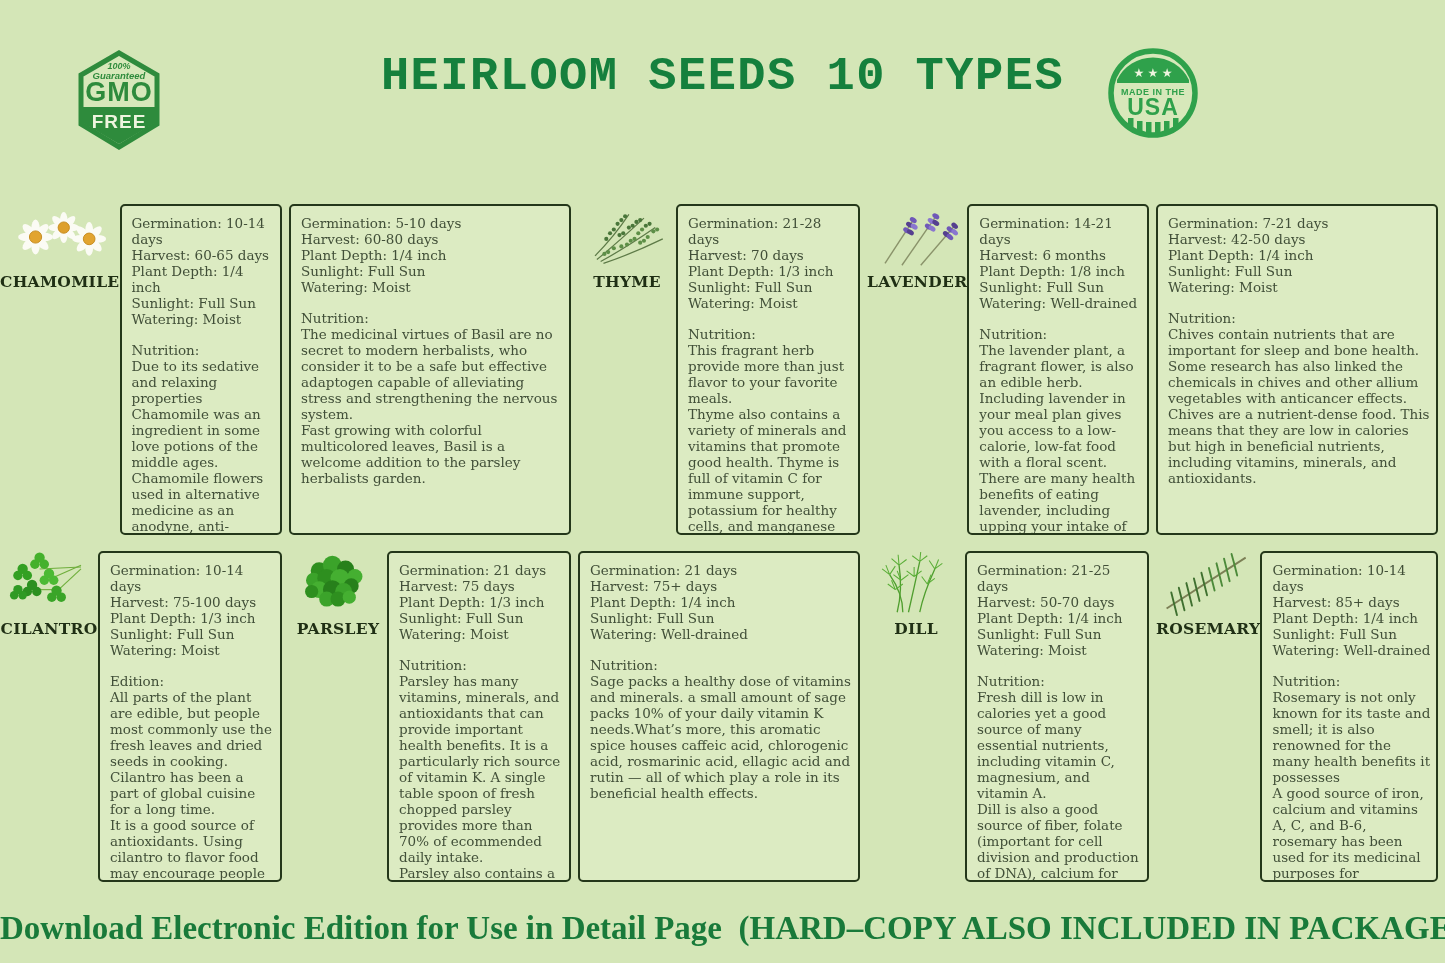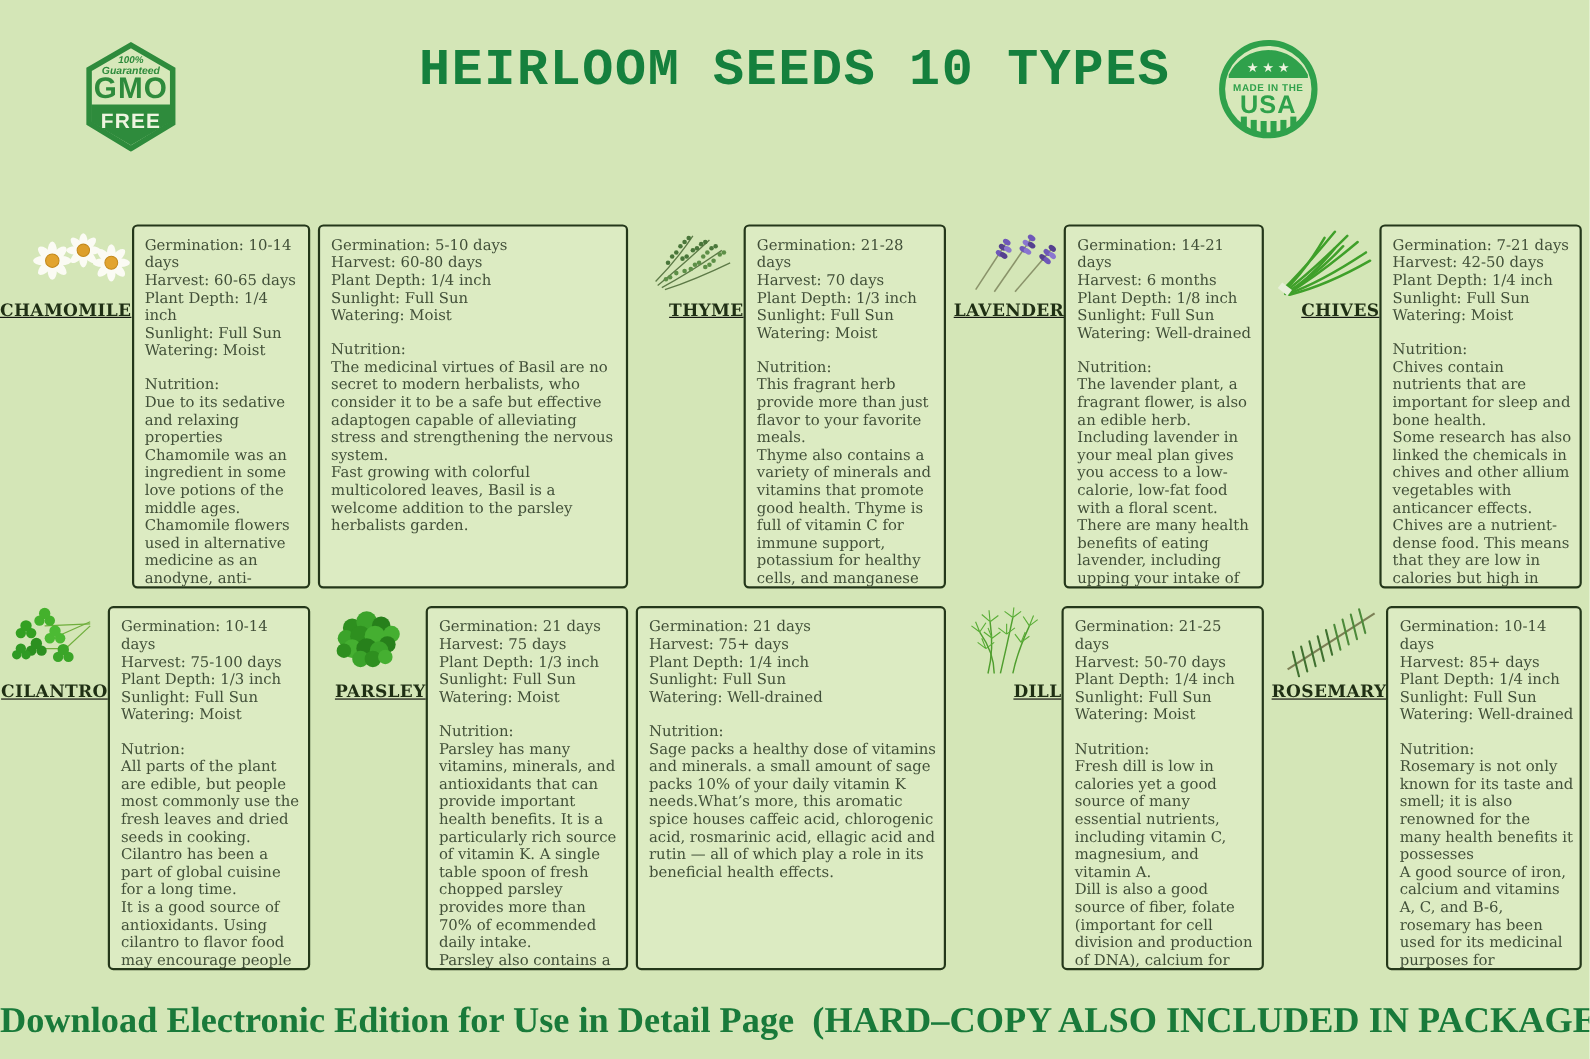--- a/index.html
+++ b/index.html
@@ -1,38 +1,38 @@
 <!DOCTYPE html>
 <html><head>
 <meta charset="utf-8">
 <style>
   html,body{margin:0;padding:0;}
   .page{
     position:relative;width:1445px;height:963px;overflow:hidden;
     background:#d4e6b7;font-family:"DejaVu Serif", serif;
   }
   
-  .header{position:absolute;top:0;left:0;width:1258px;height:195px;}
+  .header{position:absolute;top:12px;left:0;width:1258px;height:195px;}
   .titles{
     position:absolute;left:0;top:34px;width:1445px;text-align:center;
     font-family:Liberation Mono, monospace;font-weight:bold;color:#15803d;
     font-size:47px;line-height:62px;letter-spacing:1.5px;
   }
   .badge{position:absolute;}
   .gmo{left:76px;top:38px;}
   .usa{right:58px;top:34px;}
   
   .grid{
     position:absolute;top:195px;left:0;width:1445px;height:695px;
     display:grid;grid-template-columns:repeat(5,289px);grid-auto-rows:347px;
   }
   .cell{display:flex;}
   .side{
-    flex:0 0 98px;display:flex;flex-direction:column;align-items:flex-end;
-    padding-top:10px;box-sizing:border-box;text-decoration:underline;
+    flex:0 0 98px;display:flex;flex-direction:column;align-items:center;
+    padding-top:10px;box-sizing:border-box;
   }
   .herb-img{width:96px;height:64px;flex:0 0 auto;}
   .herb-name{
     margin-top:3px;font-weight:bold;font-size:15.5px;letter-spacing:0.3px;
     color:#1f2f14;white-space:nowrap;
   }
   .box{
     flex:1;margin:9px 7px 0 0;height:331px;box-sizing:border-box;
     background:#dcebc2;border:2px solid #24371a;border-radius:5px;
     padding:9px 5px 8px 10px;color:#414f38;font-size:13.5px;line-height:16px;
@@ -258,36 +258,20 @@
         </div>
         <div class="nutrition">
           <div>Nutrition:</div>
           <div class="nutr-text">The lavender plant, a fragrant flower, is also an edible herb. Including lavender in your meal plan gives you access to a low-calorie, low-fat food with a floral scent.
 There are many health benefits of eating lavender, including upping your intake of vitamins and minerals and protecting from antioxidants, stress.</div>
         </div>
       </div>
     </div>
 
     <div class="cell">
-      <div class="side">
-        <svg class="herb-img" viewBox="0 0 100 68">
-          <g stroke="#3fa02a" stroke-width="2.4" fill="none" stroke-linecap="round">
-            <path d="M8,62 Q30,40 58,6"></path>
-              <path d="M10,64 Q36,44 70,10"></path>
-            <path d="M12,66 Q42,48 80,16"></path>
-              <path d="M9,63 Q28,46 48,12"></path>
-            <path d="M11,65 Q38,50 66,20"></path>
-              <path d="M13,66 Q46,54 88,26"></path>
-            <path d="M10,66 Q34,52 58,22"></path>
-              <path d="M14,67 Q50,58 92,34"></path>
-          </g>
-          <rect x="4" y="58" width="12" height="7" fill="#e8efda" transform="rotate(38 10 61)"></rect>
-        </svg>
-        <div class="herb-name">CHIVES</div>
-      </div>
       <div class="box">
         <div class="stats">
           <div>Germination: 7-21 days</div>
           <div>Harvest: 42-50 days</div>
           <div>Plant Depth: 1/4 inch</div>
           <div>Sunlight: Full Sun</div>
           <div>Watering: Moist</div>
         </div>
         <div class="nutrition">
           <div>Nutrition:</div>
@@ -344,21 +328,21 @@
       </div>
       <div class="box">
         <div class="stats">
           <div>Germination: 10-14 days</div>
           <div>Harvest: 75-100 days</div>
           <div>Plant Depth: 1/3 inch</div>
           <div>Sunlight: Full Sun</div>
           <div>Watering: Moist</div>
         </div>
         <div class="nutrition">
-          <div>Nutrion:</div>
+          <div>Edition:</div>
           <div class="nutr-text">All parts of the plant are edible, but people most commonly use the fresh leaves and dried seeds in cooking. Cilantro has been a part of global cuisine for a long time.
 It is a good source of antioxidants. Using cilantro to flavor food may encourage people to use less salt and reduce their sodium intake.</div>
         </div>
       </div>
     </div>
 
     <div class="cell">
       <div class="side">
         <svg class="herb-img" viewBox="0 0 100 68">
           <g>

